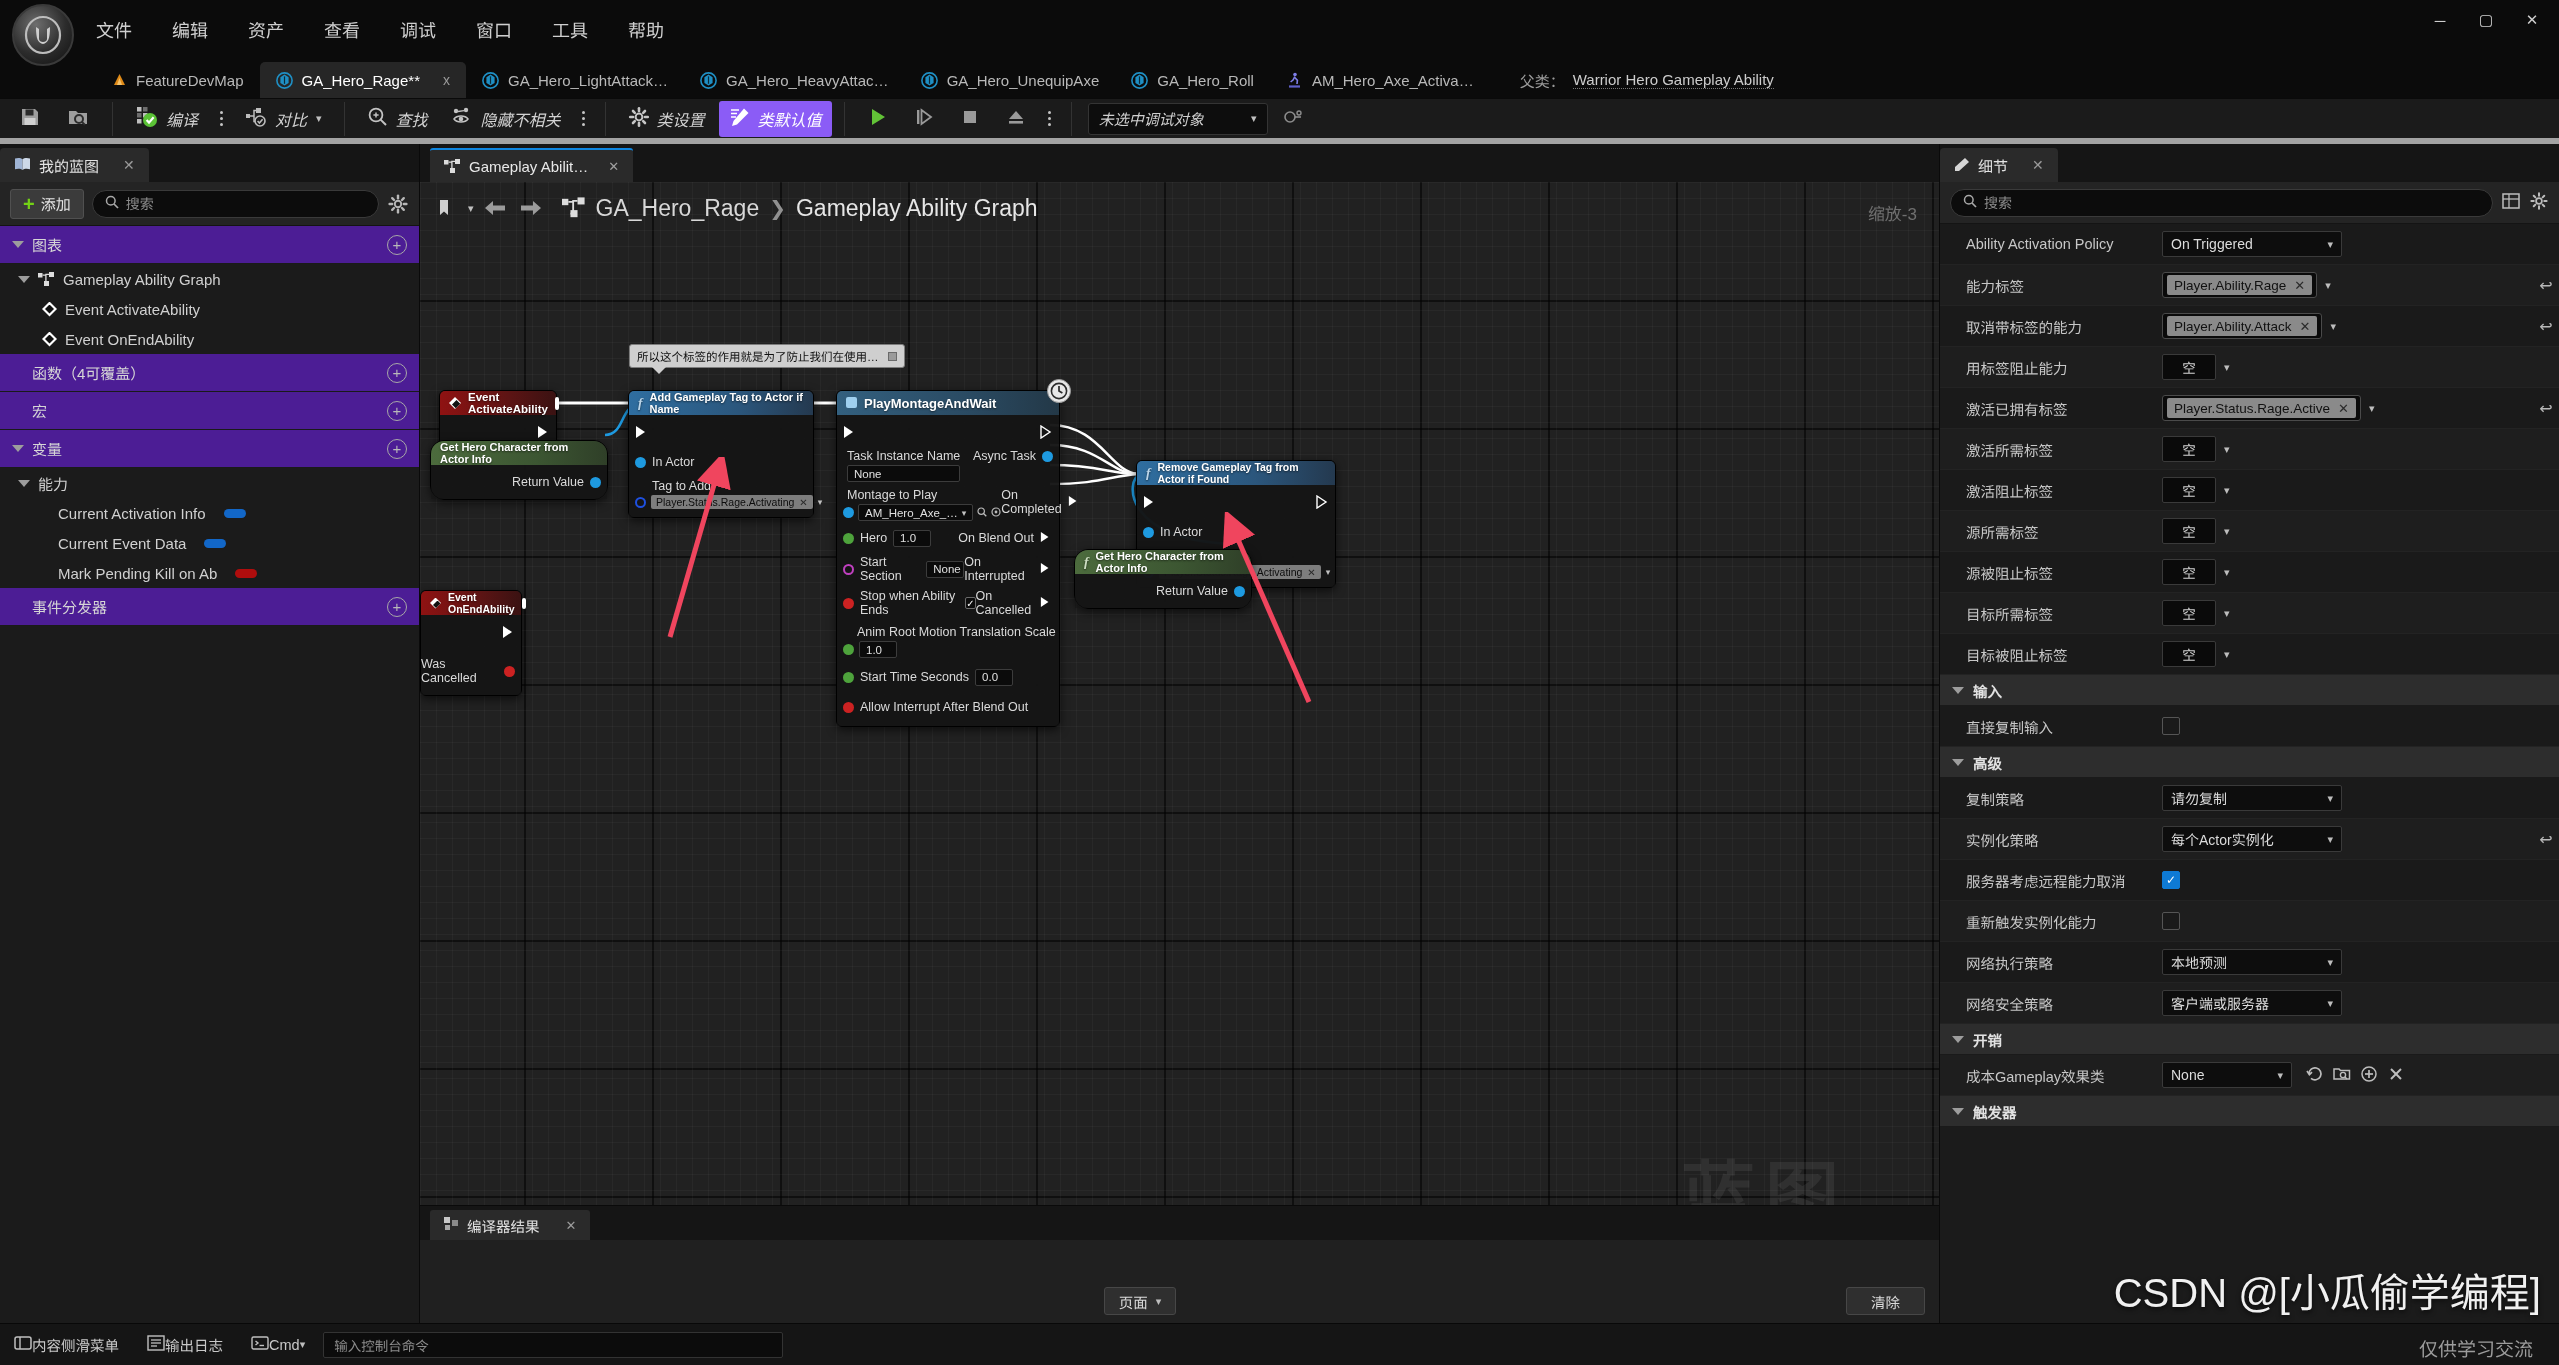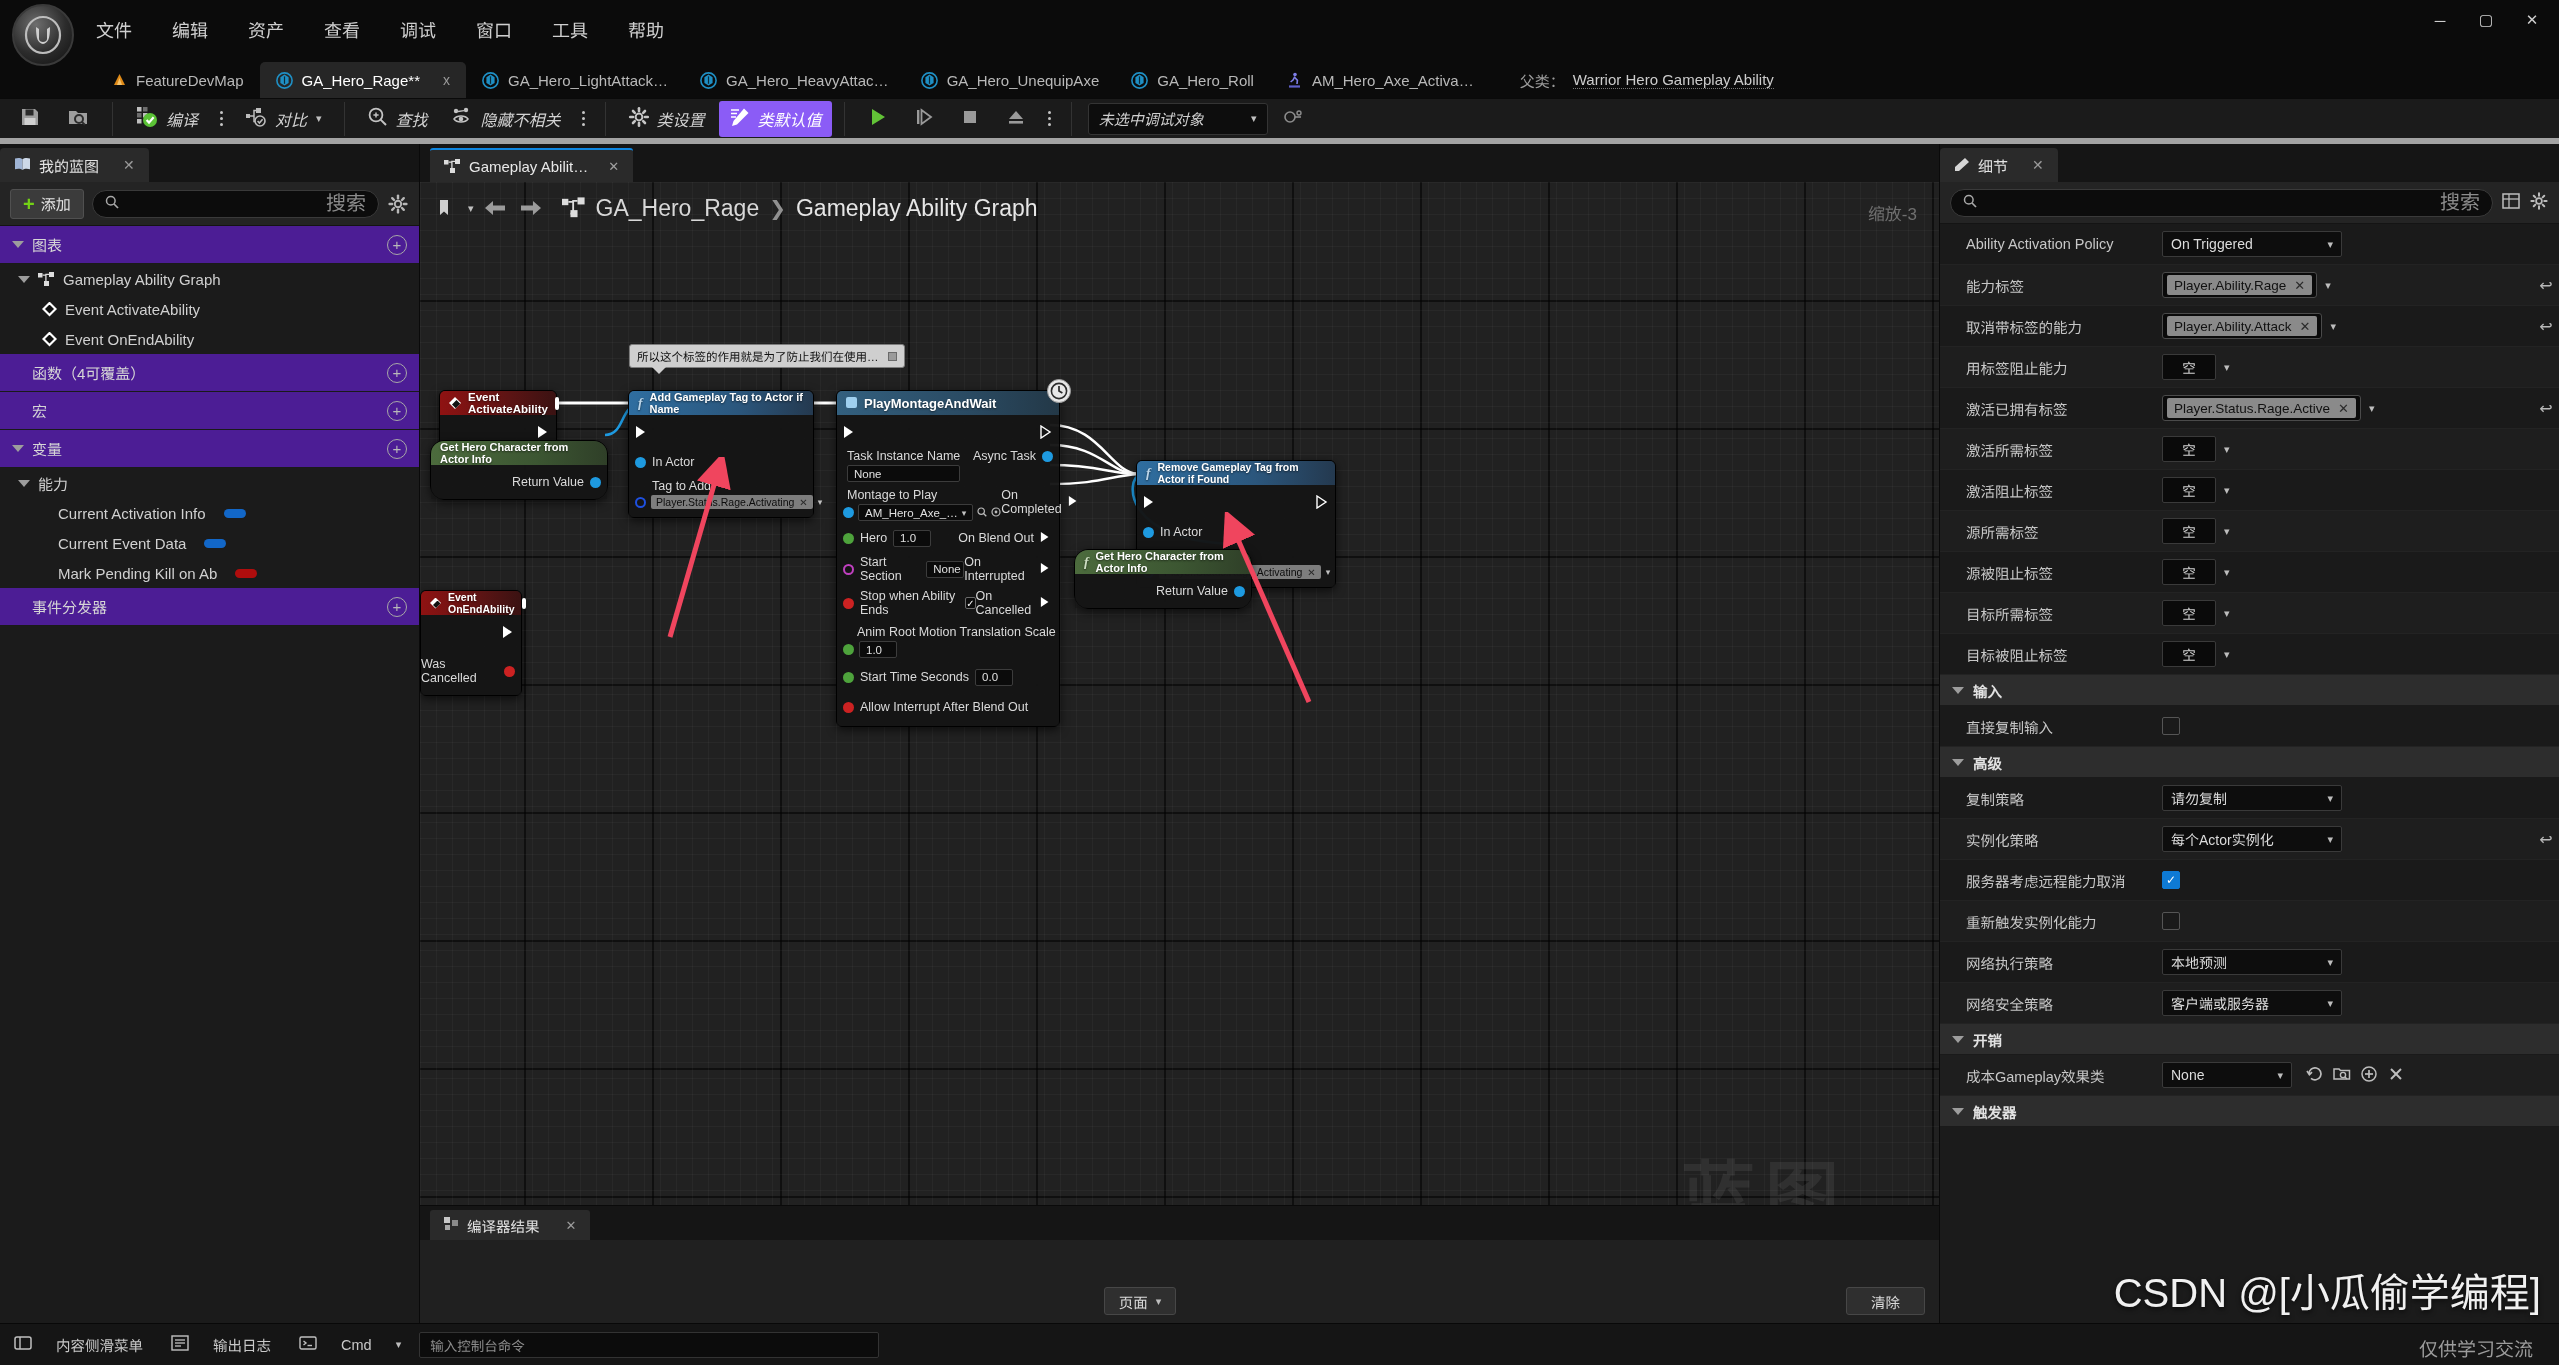--- a/index.html
+++ b/index.html
@@ -63,21 +63,21 @@
     padding:0 14px; font-size:15px; color:#e2e2e2; border-radius:4px 4px 0 0;}
   .panel-tab .tclose { margin-left:16px; color:#9a9a9a; font-size:14px;}
   .lp-actions { height:44px; background:#242424; display:flex; align-items:center; gap:8px;
     padding:0 10px; border-bottom:1px solid #141414;}
   .add-btn { height:30px; display:flex; align-items:center; gap:6px; padding:0 12px;
     background:#3b3b3b; border:1px solid #505050; border-radius:3px; font-size:15px; color:#e4e4e4;}
   .add-btn .plus { color:#73d216; font-size:20px; line-height:1; font-weight:bold;}
   .search-box { flex:1; height:28px; background:#0c0c0c; border:1px solid #3a3a3a;
     border-radius:14px; display:flex; align-items:center; gap:7px; padding:0 12px;}
   .search-box input { background:transparent; border:none; outline:none; color:#4d7c0f;
-    font-size:20px; width:100%; font-family:inherit;text-align:right;}
+    font-size:14px; width:100%; font-family:inherit;}
   .search-box input::placeholder { color:#8c8c8c;}
   .gear { width:22px; height:22px; flex:none; }
   .lp-list { flex:1; overflow:hidden;}
   .lp-section { height:38px; background:#4c1d95; display:flex; align-items:center;
     padding:0 12px; font-size:15px; color:#d6d6d6; justify-content:space-between;
     border-bottom:1px solid #1a1a1a;}
   .lp-section .lbl { display:flex; align-items:center; gap:8px;}
   .tri { width:0;height:0;border-left:6px solid transparent;border-right:6px solid transparent;
     border-top:7px solid #9d9d9d; display:inline-block;}
   .plus-circ { width:20px;height:20px;border:1.6px solid #a8a8a8;border-radius:50%;
@@ -205,21 +205,21 @@
   .comp-body { flex:1; display:flex; align-items:flex-end; justify-content:space-between;
     padding:0 14px 8px; background:#202020;}
   .page-btn { height:28px;background:#2f2f2f;border:1px solid #474747;border-radius:3px;
     display:flex;align-items:center;gap:8px;padding:0 14px;font-size:14.5px;color:#dadada;
     margin:0 auto;}
   .clear-btn { height:28px;background:#2f2f2f;border:1px solid #474747;border-radius:3px;
     display:flex;align-items:center;padding:0 24px;font-size:14.5px;color:#dadada;}
 
   .statusbar { height:42px; background:#151515; border-top:1px solid #080808; display:flex;
     align-items:center; gap:0; flex:none; position:relative; z-index:25;}
-  .sb-item { display:flex;align-items:center;gap:24px;height:42px;padding:0 14px;
+  .sb-item { display:flex;align-items:center;gap:0;height:42px;padding:0 14px;
     font-size:14.5px;color:#c8c8c8;}
   .cmd-input { flex:0 0 460px; height:26px; background:#0c0c0c;border:1px solid #333;
     border-radius:2px; display:flex;align-items:center;padding:0 10px;font-size:13.5px;color:#8c8c8c;
     margin-left:4px;}
   .csdn { position:absolute; right:18px; bottom:46px; font-size:40px; color:#f0f0f0;
     font-family:"Liberation Sans",sans-serif; z-index:40; text-shadow:0 2px 5px #000a; white-space:nowrap;}
   .csdn2 { position:absolute; right:26px; bottom:4px; font-size:19px; color:#9c9c9c; z-index:40;}
 </style>
 </head>
 <body>

